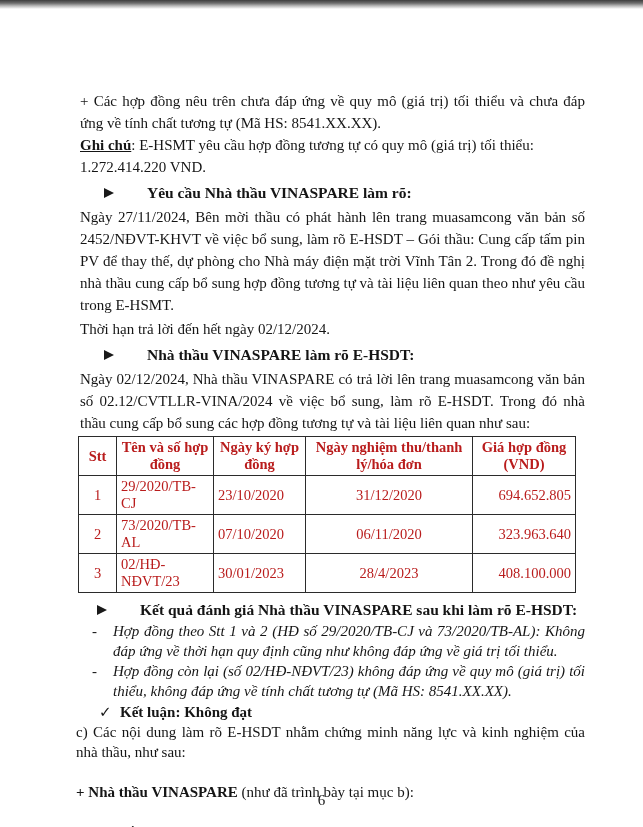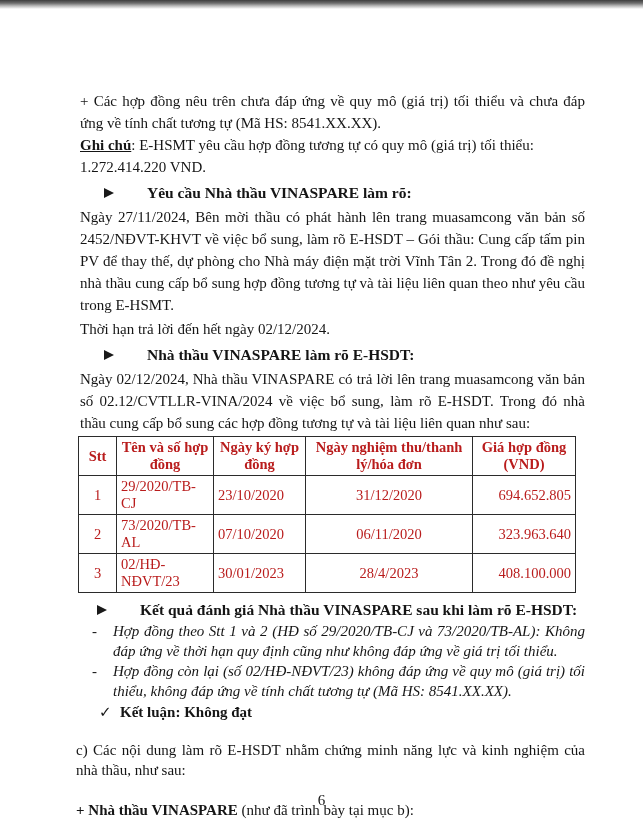--- a/index.html
+++ b/index.html
@@ -34,21 +34,21 @@
   td.c-accept { text-align:center; }
   td.c-price { text-align:right; padding-right:10px; }
   
   .lower { line-height:20px; }
   .result-heading { margin-top:6px;margin-left:17px; }
   .hang { display:flex; }
   .hang .marker { flex:0 0 21px; margin-left:12px; text-align:left; }
   .hang .hang-text { flex:1 1 auto; display:block;font-style:italic; }
   .check-row { display:flex; margin-top:1px; }
   .check-row .check-glyph { flex:0 0 21px; margin-left:19px; font-family:"DejaVu Sans",sans-serif; font-weight:bold; }
-  .section-c { margin-top:18px; margin-left:-4px; }
+  .section-c { margin-top:0; margin-left:-4px; }
   .plus-line { margin-top:20px; margin-left:-4px; }
   .solarz-heading { margin-top:5px; }
   .page-number { position:absolute; top:792px; left:0; width:643px; text-align:center; font-size:15px; }
 </style>
 </head>
 <body>
 
 <div class="page">
   <div class="scan-top-edge"></div>
 

